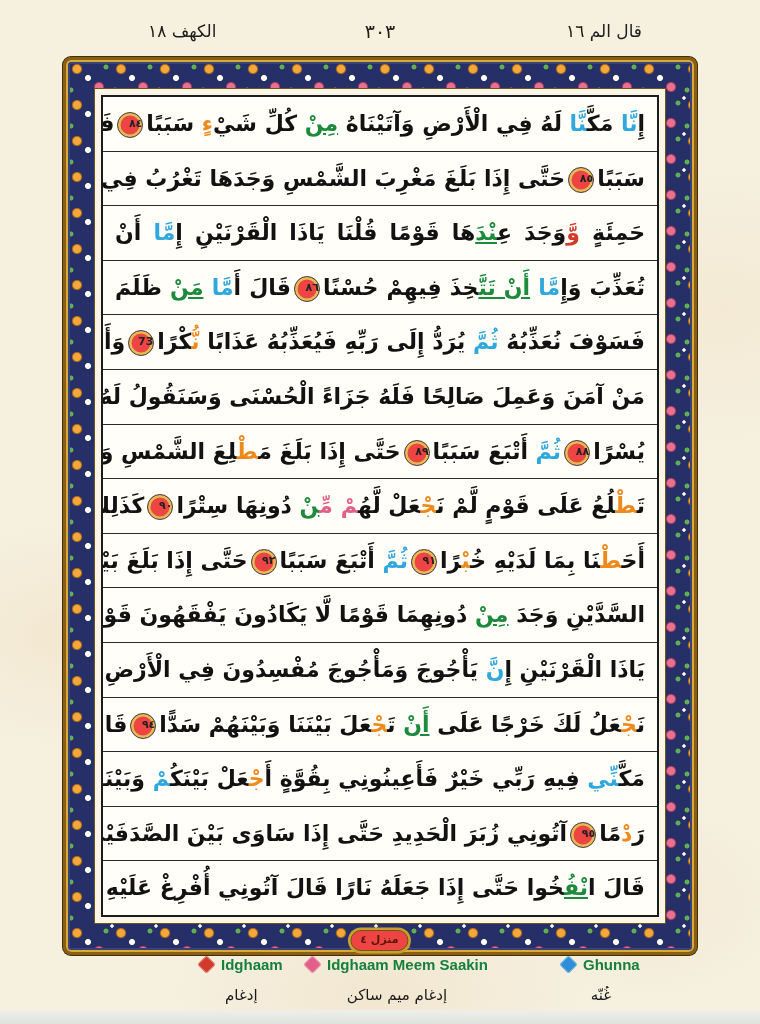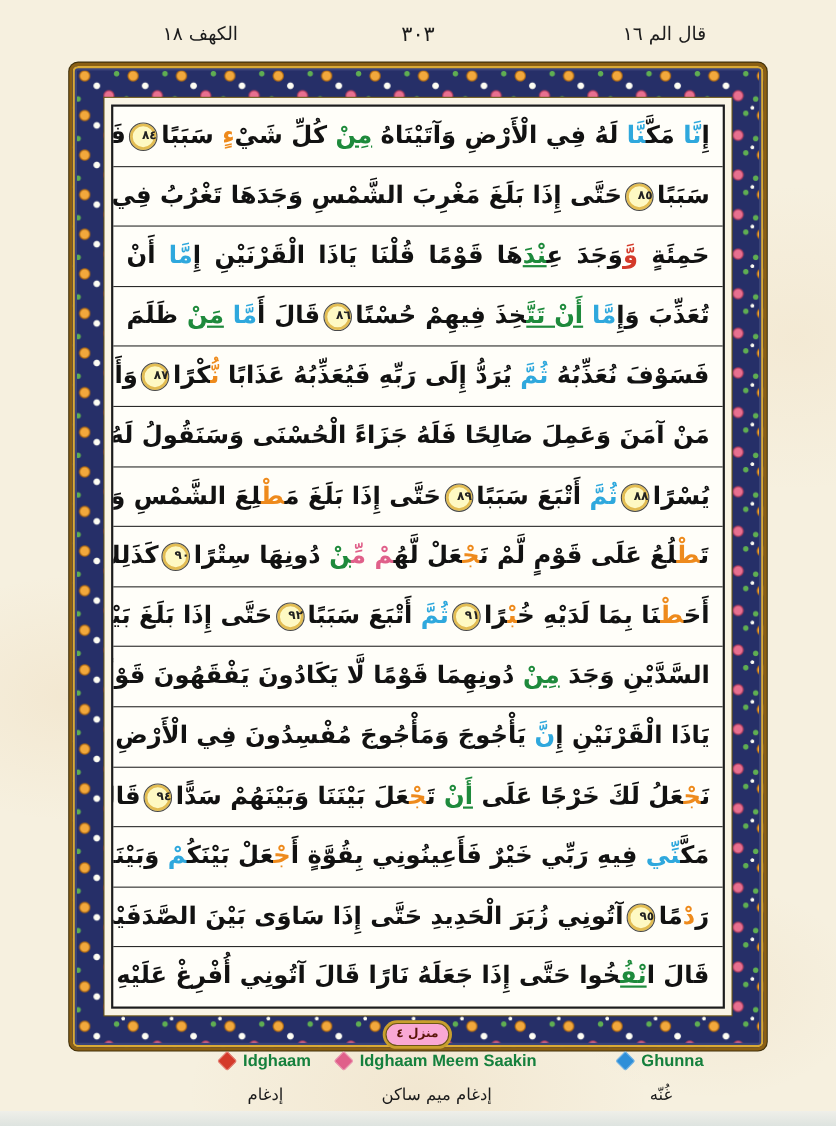--- a/index.html
+++ b/index.html
@@ -55,29 +55,29 @@
     font-size:22px;font-weight:bold;color:#121212;
     display:block;line-height:53px;white-space:nowrap;
     text-align:justify;text-align-last:justify;overflow:hidden;
   }
   .row:last-child{border-bottom:none;}
   .c-blue{color:var(--c-blue);} .c-green{color:var(--c-green);text-decoration:underline;}
   .c-orange{color:var(--c-orange);} .c-red{color:var(--c-red);}
   .c-pink{color:var(--c-pink);}
   .vmark{
     display:inline-block;width:24px;height:24px;border-radius:50%;
-    border:1.5px solid #4a4a4a;background:#fef9c3;
+    border:1.5px solid #4a4a4a;background:#ef4444;
     box-shadow:inset 0 0 0 2.5px #e3bd53;
     font-size:11px;font-weight:bold;color:#222;
     line-height:21px;text-align:center;vertical-align:middle;margin:0 3px;
   }
   .manzil{
     position:absolute;left:50%;top:930px;transform:translateX(-51%);
     width:58px;height:21px;box-sizing:border-box;
-    background:#f9a8d4;border:1.5px solid #6b5616;border-radius:11px;
+    background:#ef4444;border:1.5px solid #6b5616;border-radius:11px;
     box-shadow:0 0 0 2.5px #c99f2e;
     font-size:11px;font-weight:bold;color:#5a1608;
     text-align:center;line-height:18px;direction:rtl;z-index:3;
   }
   
   .legend{position:absolute;top:956px;left:0;right:0;height:56px;}
   .leg{position:absolute;text-align:center;}
   .leg-top{display:flex;align-items:center;gap:8px;justify-content:flex-start;}
   .diamond{width:13px;height:13px;transform:rotate(45deg);border-radius:2px;
     box-shadow:inset 0 0 0 1px rgba(255,255,255,.35);}
@@ -93,21 +93,21 @@
   <span class="center">٣٠٣</span>
   <span>قال الم ١٦</span>
 </div>
 
 <div class="frame">
   <div class="panel">
       <div class="row" dir="rtl"><span>إِ</span><span class="c-blue">نَّا</span><span> مَكَّ‍</span><span class="c-blue">‍نَّا</span><span> لَهُ فِي الْأَرْضِ وَآتَيْنَاهُ </span><span class="c-green">مِنْ</span><span> كُلِّ شَيْ</span><span class="c-orange">ءٍ</span><span> سَبَبًا</span><span class="vmark">٨٤</span><span>فَأَتْبَعَ</span></div>
       <div class="row" dir="rtl"><span>سَبَبًا</span><span class="vmark">٨٥</span><span>حَتَّى إِذَا بَلَغَ مَغْرِبَ الشَّمْسِ وَجَدَهَا تَغْرُبُ فِي عَيْنٍ</span></div>
       <div class="row" dir="rtl"><span>حَمِئَةٍ </span><span class="c-red">وَّ</span><span>وَجَدَ عِ‍</span><span class="c-green">‍نْدَ</span><span>هَا قَوْمًا قُلْنَا يَاذَا الْقَرْنَيْنِ إِ</span><span class="c-blue">مَّا</span><span> أَنْ</span></div>
       <div class="row" dir="rtl"><span>تُعَذِّبَ وَإِ</span><span class="c-blue">مَّا</span><span> </span><span class="c-green">أَنْ تَتَّ‍</span><span>‍خِذَ فِيهِمْ حُسْنًا</span><span class="vmark">٨٦</span><span>قَالَ أَ</span><span class="c-blue">مَّا</span><span> </span><span class="c-green">مَنْ</span><span> ظَلَمَ</span></div>
-      <div class="row" dir="rtl"><span>فَسَوْفَ نُعَذِّبُهُ </span><span class="c-blue">ثُمَّ</span><span> يُرَدُّ إِلَى رَبِّهِ فَيُعَذِّبُهُ عَذَابًا </span><span class="c-orange">نُّ‍</span><span>‍كْرًا</span><span class="vmark">٨٧</span><span>وَأَ</span><span class="c-blue">مَّا</span></div>
+      <div class="row" dir="rtl"><span>فَسَوْفَ نُعَذِّبُهُ </span><span class="c-blue">ثُمَّ</span><span> يُرَدُّ إِلَى رَبِّهِ فَيُعَذِّبُهُ عَذَابًا </span><span class="c-orange">نُّ‍</span><span>‍كْرًا</span><span class="vmark">73</span><span>وَأَ</span><span class="c-blue">مَّا</span></div>
       <div class="row" dir="rtl"><span>مَنْ آمَنَ وَعَمِلَ صَالِحًا فَلَهُ جَزَاءً الْحُسْنَى وَسَنَقُولُ لَهُ مِنْ أَمْرِنَا</span></div>
       <div class="row" dir="rtl"><span>يُسْرًا</span><span class="vmark">٨٨</span><span class="c-blue">ثُمَّ</span><span> أَتْبَعَ سَبَبًا</span><span class="vmark">٨٩</span><span>حَتَّى إِذَا بَلَغَ مَ‍</span><span class="c-orange">‍طْ‍</span><span>‍لِعَ الشَّمْسِ وَجَدَهَا</span></div>
       <div class="row" dir="rtl"><span>تَ‍</span><span class="c-orange">‍طْ‍</span><span>‍لُعُ عَلَى قَوْمٍ لَّمْ نَ‍</span><span class="c-orange">‍جْ‍</span><span>‍عَلْ لَّهُ‍</span><span class="c-pink">‍مْ</span><span> </span><span class="c-pink">مِّ‍</span><span class="c-green">‍نْ</span><span> دُونِهَا سِتْرًا</span><span class="vmark">٩٠</span><span>كَذَلِكَ وَقَ‍</span></div>
       <div class="row" dir="rtl"><span>أَحَ‍</span><span class="c-orange">‍طْ‍</span><span>‍نَا بِمَا لَدَيْهِ خُ‍</span><span class="c-orange">‍بْ‍</span><span>‍رًا</span><span class="vmark">٩١</span><span class="c-blue">ثُمَّ</span><span> أَتْبَعَ سَبَبًا</span><span class="vmark">٩٢</span><span>حَتَّى إِذَا بَلَغَ بَيْنَ</span></div>
       <div class="row" dir="rtl"><span>السَّدَّيْنِ وَجَدَ </span><span class="c-green">مِنْ</span><span> دُونِهِمَا قَوْمًا لَّا يَكَادُونَ يَفْقَهُونَ قَوْلًا</span></div>
       <div class="row" dir="rtl"><span>يَاذَا الْقَرْنَيْنِ إِ</span><span class="c-blue">نَّ</span><span> يَأْجُوجَ وَمَأْجُوجَ مُفْسِدُونَ فِي الْأَرْضِ فَهَلْ</span></div>
       <div class="row" dir="rtl"><span>نَ‍</span><span class="c-orange">‍جْ‍</span><span>‍عَلُ لَكَ خَرْجًا عَلَى </span><span class="c-green">أَنْ</span><span> تَ‍</span><span class="c-orange">‍جْ‍</span><span>‍عَلَ بَيْنَنَا وَبَيْنَهُمْ سَدًّا</span><span class="vmark">٩٤</span><span>قَالَ مَا</span></div>
       <div class="row" dir="rtl"><span>مَكَّ‍</span><span class="c-blue">‍نِّي</span><span> فِيهِ رَبِّي خَيْرٌ فَأَعِينُونِي بِقُوَّةٍ أَ</span><span class="c-orange">جْ‍</span><span>‍عَلْ بَيْنَكُ‍</span><span class="c-blue">‍مْ</span><span> وَبَيْنَهُمْ</span></div>
       <div class="row" dir="rtl"><span>رَ</span><span class="c-orange">دْ</span><span>مًا</span><span class="vmark">٩٥</span><span>آتُونِي زُبَرَ الْحَدِيدِ حَتَّى إِذَا سَاوَى بَيْنَ الصَّدَفَيْنِ</span></div>
       <div class="row" dir="rtl"><span>قَالَ ا</span><span class="c-green">نْفُ‍</span><span>‍خُوا حَتَّى إِذَا جَعَلَهُ نَارًا قَالَ آتُونِي أُفْرِغْ عَلَيْهِ قِ‍</span></div>

